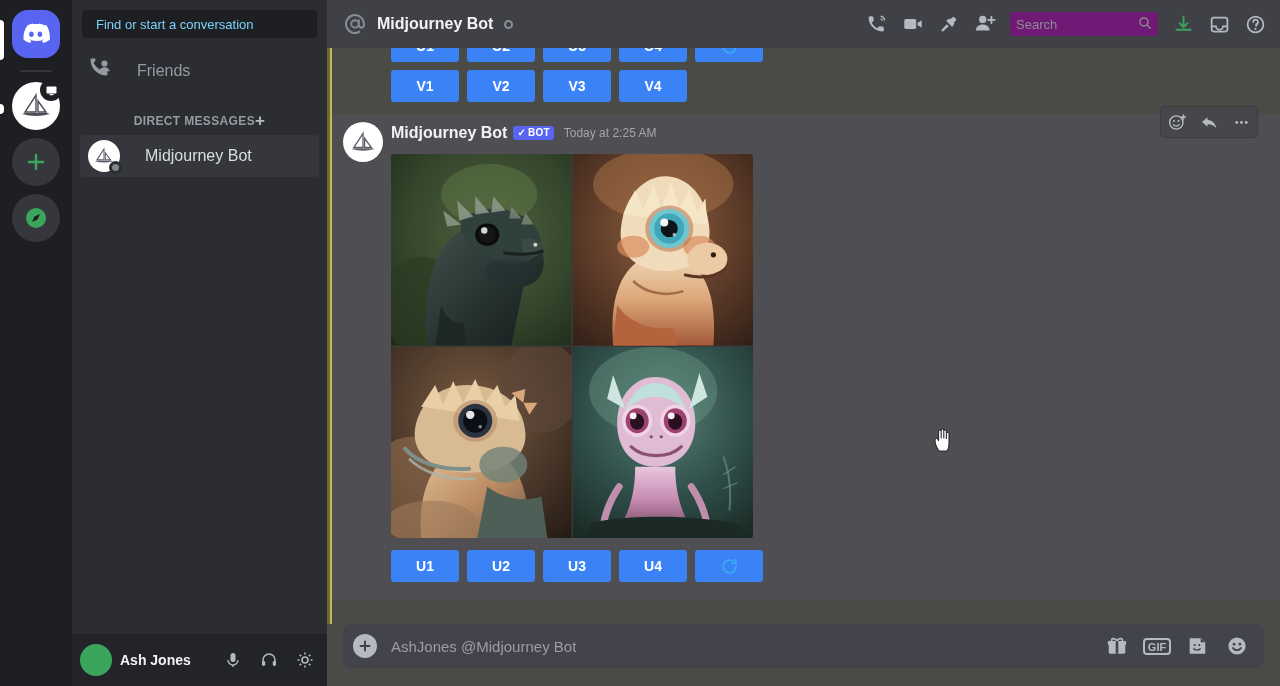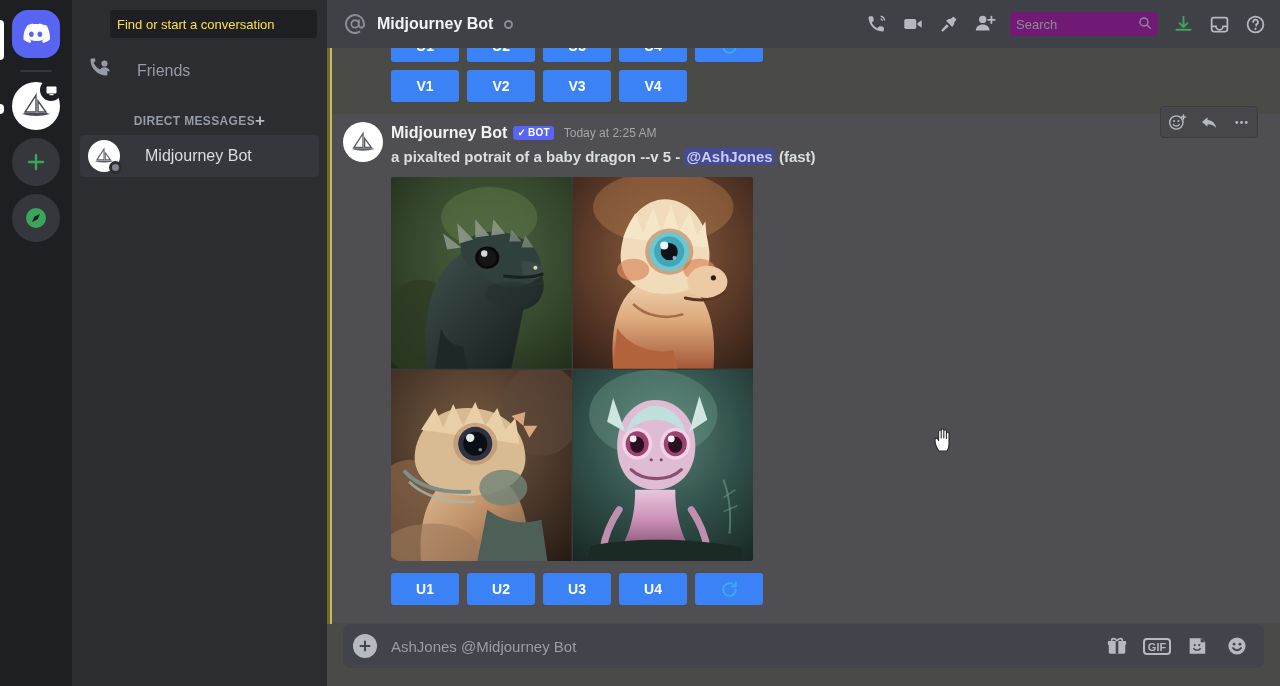--- a/index.html
+++ b/index.html
@@ -52,21 +52,21 @@
     position: absolute; right: -2px; top: -3px; width: 22px; height: 22px;
     background: #1e1f22; border-radius: 50%;
     display: flex; align-items: center; justify-content: center;
   }
 
   
   .sidebar { width: 255px; flex: 0 0 255px; background: #2b2d31; display: flex; flex-direction: column; }
   .findbar { padding: 10px 10px 8px; }
   .findbox {
     background: #1e1f22; border-radius: 4px; height: 28px;
-    color: #fde047; font-size: 13px; display: flex; align-items: center; padding: 0 7px; margin-left: 28px;
+    color: #7dd3fc; font-size: 13px; display: flex; align-items: center; padding: 0 14px;
   }
   .navlist { flex: 1 1 auto; padding: 4px 8px 0; overflow: hidden; }
   .navrow {
     height: 42px; border-radius: 4px; display: flex; align-items: center;
     padding: 0 8px; color: #949ba4; gap: 25px; margin-bottom: 2px;
   }
   .navrow.active { background: #35373c; color: #dbdee1; }
   .navrow .lbl { font-size: 16px; font-weight: 500; }
   .dmhdr {
     display: flex; align-items: center; justify-content: center;
@@ -252,20 +252,43 @@
               <path d="M3 22 Q17 26 31 22 L28 21 L6 21 Z" fill="#5a5d66"></path>
             </svg>
             <span class="status-dot">
                 <i></i>
               </span>
           </span>
           <span class="lbl">Midjourney Bot</span>
         </div>
       </div>
 
+      <div class="userpanel">
+        <span class="avatar" style="background:#3ba55c;"></span>
+        <span class="uname">Ash Jones</span>
+        <span class="ico">
+          <svg width="18" height="18" viewBox="0 0 18 18">
+              <rect x="6.5" y="2" width="5" height="9" rx="2.5" fill="currentColor"></rect>
+              <path d="M4 9a5 5 0 0 0 10 0M9 14v2" stroke="currentColor" stroke-width="1.4" fill="none"></path>
+            </svg>
+        </span>
+        <span class="ico">
+          <svg width="18" height="18" viewBox="0 0 18 18">
+              <path d="M3 11V9a6 6 0 0 1 12 0v2" stroke="currentColor" stroke-width="1.5" fill="none"></path>
+              <rect x="2" y="10" width="3.2" height="5" rx="1.4" fill="currentColor"></rect>
+              <rect x="12.8" y="10" width="3.2" height="5" rx="1.4" fill="currentColor"></rect>
+            </svg>
+        </span>
+        <span class="ico">
+          <svg width="18" height="18" viewBox="0 0 18 18">
+              <circle cx="9" cy="9" r="3" fill="none" stroke="currentColor" stroke-width="1.6"></circle>
+              <path d="M9 1.5v2M9 14.5v2M1.5 9h2M14.5 9h2M3.7 3.7l1.4 1.4M12.9 12.9l1.4 1.4M14.3 3.7l-1.4 1.4M5.1 12.9l-1.4 1.4" stroke="currentColor" stroke-width="1.6"></path>
+            </svg>
+        </span>
+      </div>
     </div>
 
     <div class="main">
 
       <div class="chanhdr">
         <span class="at">
           <svg width="24" height="24" viewBox="0 0 24 24">
               <path fill="currentColor" d="M12 2a10 10 0 1 0 5.6 18.3l-1.1-1.7A8 8 0 1 1 20 12v1a1.6 1.6 0 0 1-3.2 0V7.4h-1.9v1a4.6 4.6 0 1 0 .6 6.5 3.5 3.5 0 0 0 6.5-1.9v-1A10 10 0 0 0 12 2zm0 12.8A2.8 2.8 0 1 1 14.8 12 2.8 2.8 0 0 1 12 14.8z"></path>
             </svg>
         </span>
@@ -390,25 +413,20 @@
 
             <div class="msghdr">
               <span class="who">Midjourney Bot</span>
               <span class="bottag">
                 <span>✓</span>
                 <span>BOT</span>
               </span>
               <span class="ts">Today at 2:25 AM</span>
             </div>
 
-            <div class="prompt">
-              <span>a pixalted potrait of a baby dragon --v 5 -</span>
-              <span class="mention">@AshJones</span>
-              <span class="fast">(fast)</span>
-            </div>
 
             <div class="grid">
               <div class="cell">
                 <svg viewBox="0 0 180 190" preserveAspectRatio="none">
                   <defs>
                     <radialGradient id="g1bg" cx="55%" cy="40%" r="80%">
                       <stop offset="0%" stop-color="#4e6340"></stop>
                         <stop offset="60%" stop-color="#33452b"></stop>
                         <stop offset="100%" stop-color="#1d2a18"></stop>
                     </radialGradient>

